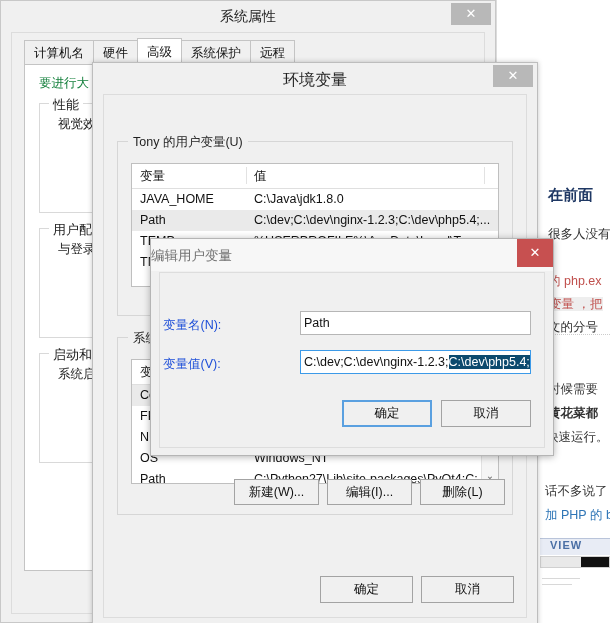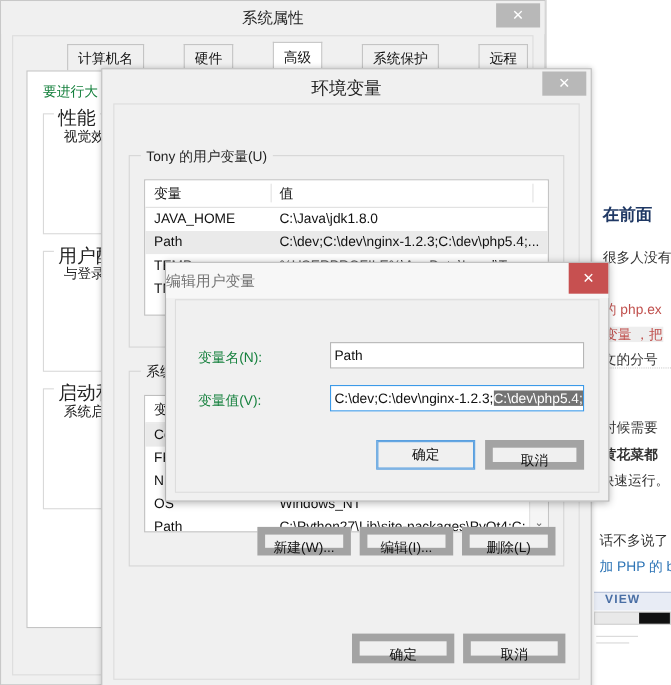--- a/index.html
+++ b/index.html
@@ -42,34 +42,34 @@
   }
   #sp-body{
     position:absolute;left:10px;top:31px;right:10px;bottom:8px;
     background:#f0f0f0;border:1px solid #dcdcdc;box-sizing:border-box;
   }
   
   #sp-tabs{position:absolute;left:12px;top:7px;height:25px;}
   .tab{
     float:left;height:24px;line-height:24px;padding:0 9px;background:#f0f0f0;
     border:1px solid #c4c4c4;border-bottom:none;margin-right:-1px;font-size:12.5px;
-    color:#111;cursor:pointer;box-sizing:border-box;margin-left:37px;
+    color:#111;cursor:pointer;box-sizing:border-box;
   }
   .tab.active{background:#ffffff;height:27px;line-height:26px;margin-top:-2px;position:relative;z-index:4;border-color:#c4c4c4;}
   #tabpane{
     position:absolute;left:12px;top:31px;right:12px;bottom:42px;
     background:#ffffff;border:1px solid #c4c4c4;box-sizing:border-box;z-index:2;
   }
   .tp-intro{position:absolute;left:14px;top:10px;font-size:12.5px;color:#15803d;white-space:nowrap;}
   .grp{position:absolute;border:1px solid #d9d9d9;box-sizing:border-box;}
-  .grp > .lg{position:absolute;left:9px;top:-8px;background:#ffffff;padding:0 4px;font-size:17px;color:#222;white-space:nowrap;}
+  .grp > .lg{position:absolute;left:9px;top:-8px;background:#ffffff;padding:0 4px;font-size:13px;color:#222;white-space:nowrap;}
   .grp > .gt{position:absolute;left:18px;top:12px;font-size:12.5px;color:#222;white-space:nowrap;}
   #sp-foot{position:absolute;left:0;right:12px;bottom:8px;height:28px;}
   .btn{
-    background:#f0f0f0;border:7px solid #a3a3a3;box-sizing:border-box;
+    background:#f0f0f0;border:1px solid #a3a3a3;box-sizing:border-box;
     font-size:12.5px;color:#111;text-align:center;cursor:pointer;
   }
   .btn.focus{border:1px solid #5aa0e0;outline:1px solid #5aa0e0;outline-offset:-2px;}
 
   
   #envdlg{
     position:absolute;left:92px;top:62px;width:446px;height:566px;
     background:#f0f0f0;border:1px solid #bdbdbd;box-sizing:border-box;
     box-shadow:0 0 5px rgba(0,0,0,.22);z-index:20;
   }
@@ -102,28 +102,28 @@
   #ed-title{position:absolute;left:0;top:0;width:100%;height:32px;background:#f7f7f7;}
   #ed-title .t{position:absolute;left:0;right:0;top:8px;text-align:left;font-size:13.5px;color:#737373;}
   #ed-close{
     position:absolute;top:0;right:0;width:36px;height:28px;background:#c75050;color:#fff;
     font-size:13px;line-height:28px;text-align:center;cursor:pointer;
   }
   #ed-body{
     position:absolute;left:8px;top:33px;right:8px;bottom:7px;
     background:#f0f0f0;border:1px solid #dddddd;box-sizing:border-box;
   }
-  .fld-lbl{position:absolute;left:20px;font-size:12.5px;color:#15803d;white-space:nowrap;}
+  .fld-lbl{position:absolute;left:3px;font-size:12.5px;color:#1d4ed8;white-space:nowrap;}
   .fld{
     position:absolute;left:140px;right:13px;height:24px;background:#ffffff;
     border:1px solid #b6b6b6;box-sizing:border-box;font-size:12.5px;color:#111;
     line-height:22px;padding:0 3px;white-space:nowrap;overflow:hidden;cursor:text;
   }
   .fld.focus{border:1px solid #3c9ae8;}
-  .seltext{background:#737373;color:#ffffff;}
+  .seltext{background:#0c4a6e;color:#ffffff;}
 </style>
 </head>
 <body>
 
 <div id="bgpage">
   <div class="bg-white"></div>
   <div class="bg-strip"></div>
 
   <div class="bg-h">在前面</div>
   <div class="bg-p" style="left:548px;top:225px;">很多人没有</div>

